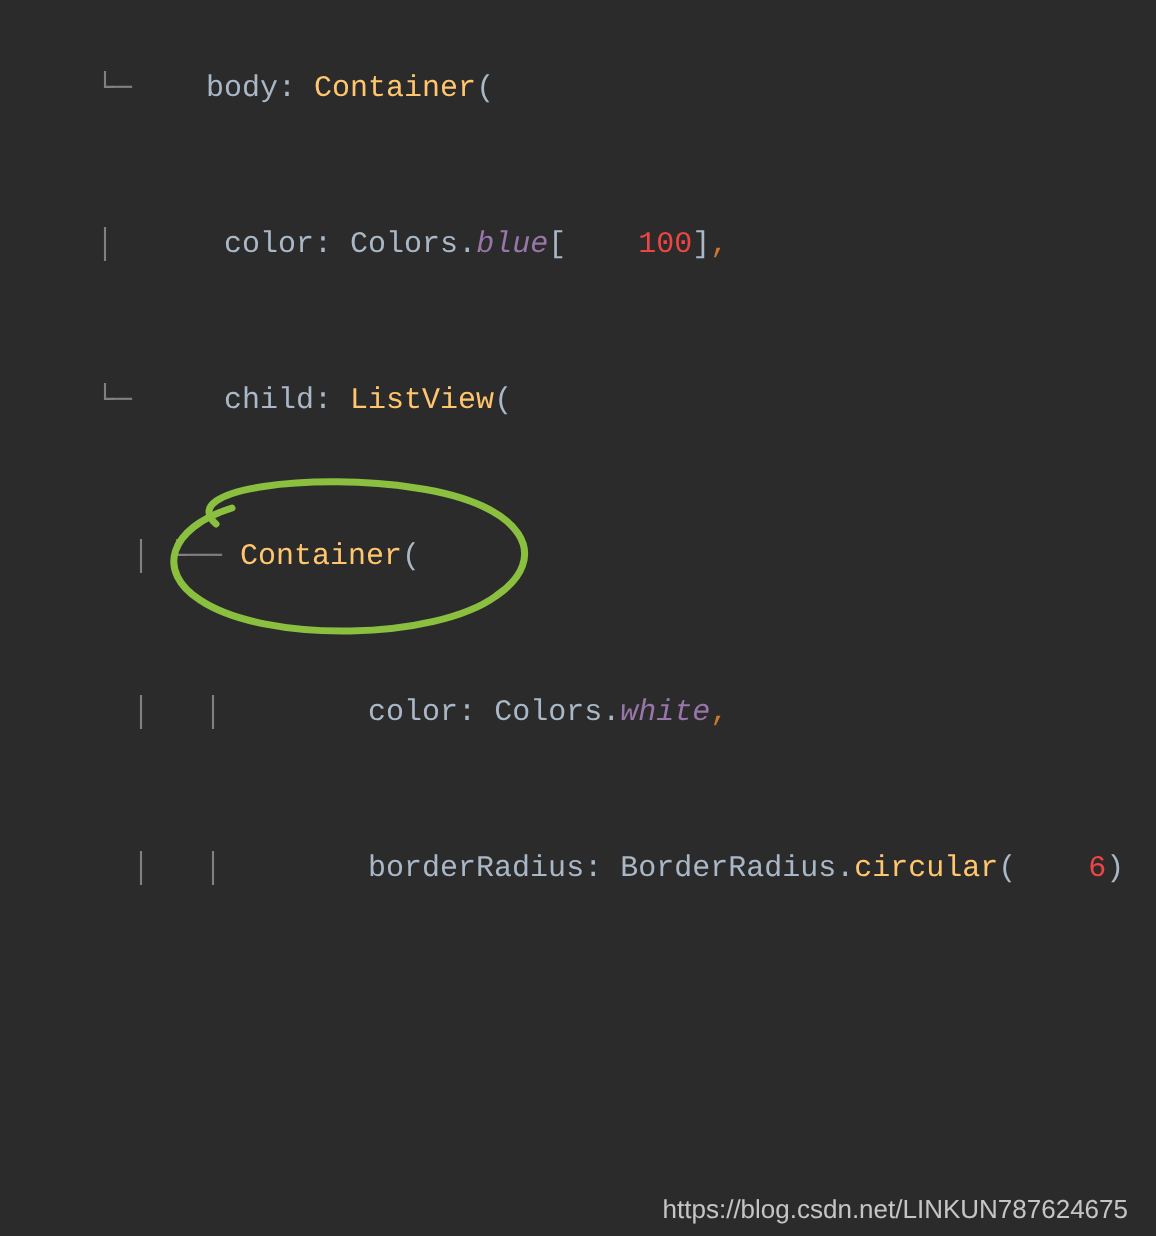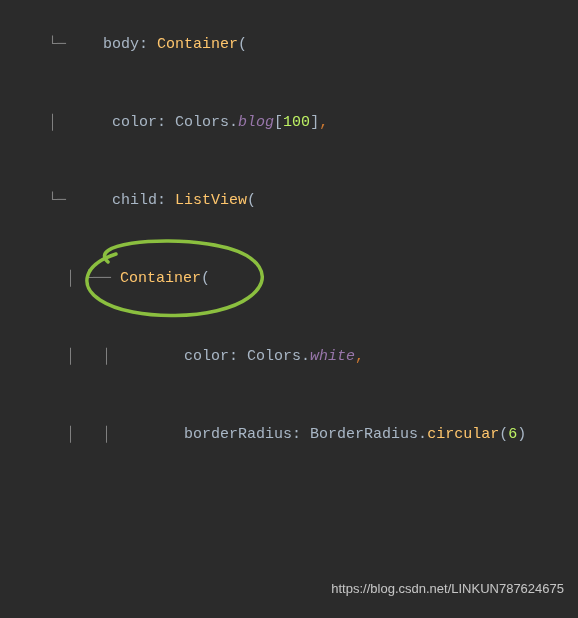--- a/index.html
+++ b/index.html
@@ -20,49 +20,49 @@
     white-space: pre;
     padding-left: 12px;
     position: relative;
   }
 
   .kw-param { color: #a9b7c6; margin-left: 28px; }
   .cls { color: #ffc66d; }
   .ident { color: #a9b7c6; }
   .punct { color: #cc7832; }
   .italic-prop { color: #9876aa; font-style: italic; }
-  .num { color: #bef264; }
+  .num { color: #ef4444; margin-left: 36px; }
   .comment { color: #808080; }
   .type { color: #a9b7c6; }
 
   .annotation-circle {
     position: absolute;
     pointer-events: none;
   }
   .watermark {
     position: absolute;
-    bottom: 16px;
+    bottom: 0;
     right: 14px;
     color: #e0e0e0;
     font-family: Arial, sans-serif;
     font-size: 13px;
     opacity: 0.85;
   }
 </style>
 </head>
 <body>
 
 <div class="editor">
 
   <div class="line">
     <span class="comment">└─ </span><span class="kw-param">body: </span><span class="cls">Container</span><span class="ident">(</span>
   </div>
 
   <div class="line">
-    <span class="comment">│   </span><span class="kw-param">color: </span><span class="ident">Colors</span><span class="ident">.</span><span class="italic-prop">blog</span><span class="ident">[</span><span class="num">100</span><span class="ident">]</span><span class="punct">,</span>
+    <span class="comment">│   </span><span class="kw-param">color: </span><span class="ident">Colors</span><span class="ident">.</span><span class="italic-prop">blue</span><span class="ident">[</span><span class="num">100</span><span class="ident">]</span><span class="punct">,</span>
   </div>
 
   <div class="line">
     <span class="comment">└─  </span><span class="kw-param">child: </span><span class="cls">ListView</span><span class="ident">(</span>
   </div>
 
 
   <div class="line">
     <span class="comment">  │ └── </span><span class="cls">Container</span><span class="ident">(</span>
   </div>

